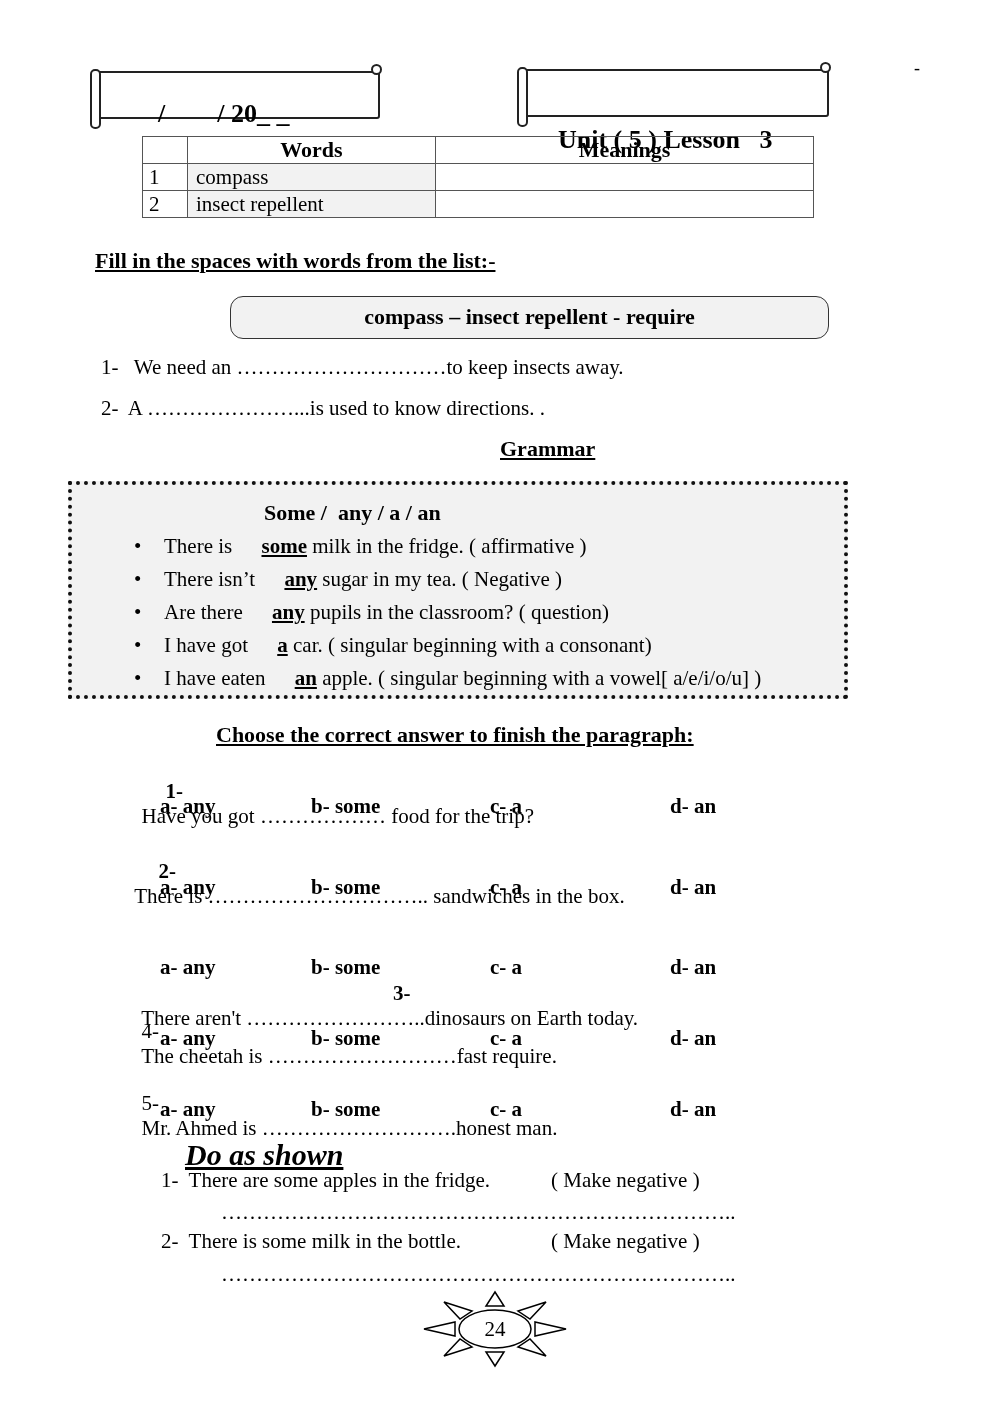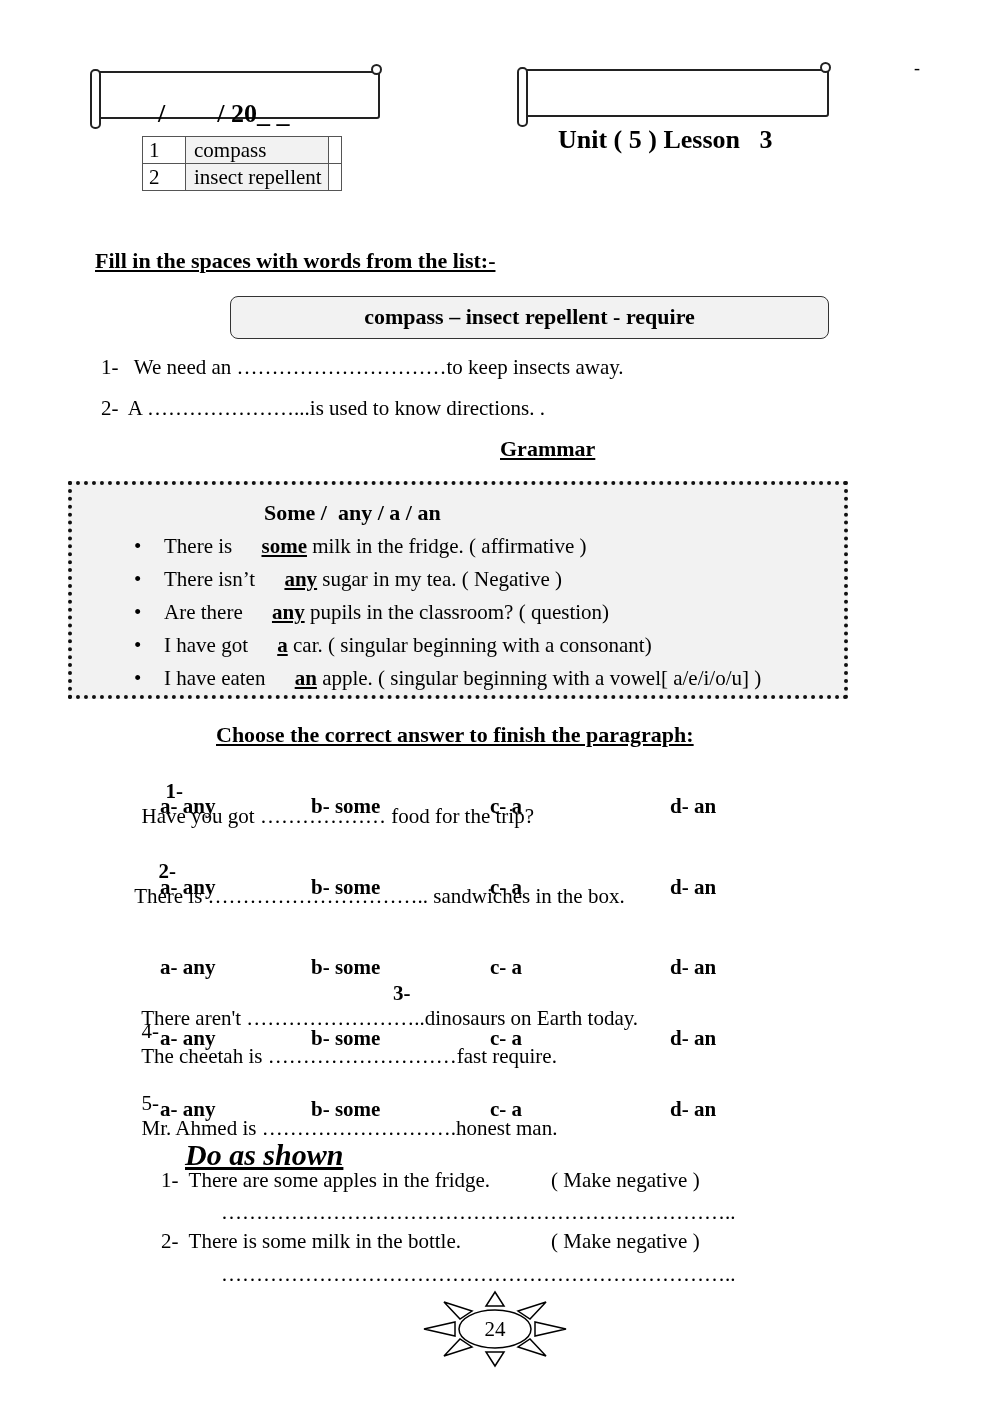--- a/index.html
+++ b/index.html
@@ -17,21 +17,21 @@
   .scroll .roll-right { position: absolute; right: -4px; top: -9px; width: 7px; height: 7px; border: 2px solid #222; border-radius: 50%; background:#fff; }
   .scroll .stext { position: absolute; font-weight: bold; font-size: 26px; top: 26px; }
 
   
   table.vocab { position: absolute; left: 142px; top: 136px; border-collapse: collapse; font-size: 21px; }
   table.vocab td, table.vocab th { border: 1.5px solid #555; padding: 0 6px; height: 26px; line-height: 26px; }
   table.vocab th { font-weight: bold; text-align: center; font-size: 22px; }
   table.vocab td.word { background: #f2f2f2; text-align: left; padding-left: 8px; }
   table.vocab td.num { width: 30px; }
 
-  .wordbox { position: absolute; left: 230px; top: 296px; width: 597px; height: 41px; border: 1.5px solid #333; border-radius: 8px; background: #f2f2f2; text-align: center; line-height: 40px; font-weight: bold; font-size: 22px; }
+  .wordbox { position: absolute; left: 230px; top: 296px; width: 597px; height: 41px; border: 1.5px solid #333; border-radius: 13px; background: #f2f2f2; text-align: center; line-height: 40px; font-weight: bold; font-size: 22px; }
 
   .gbox { position: absolute; left: 68px; top: 481px; width: 772px; height: 210px; background: #f2f2f2; border: 4px dotted #111; }
   .gbox ul { margin: 0; padding: 0; list-style: none; position: absolute; left: 62px; top: 46px; }
   .gbox li { position: relative; height: 33px; line-height: 30px; padding-left: 30px; }
   .gbox li .dot { position: absolute; left: 0; top: 0; }
 
   .opt-row { position: absolute; left: 160px; font-weight: bold; font-size: 21px; width: 600px; height: 26px; }
   .opt-row span { position: absolute; top: 0; text-align: center; }
 
   .line { position: absolute; white-space: pre; }
@@ -48,20 +48,25 @@
 </div>
 
 <div class="scroll" style="left:521px;top:69px;width:304px;">
   <div class="roll-left"></div>
   <div class="roll-right"></div>
   <div class="stext" style="left:35px;white-space:pre;margin-top:28px;">Unit ( 5 ) Lesson   3</div>
 </div>
 
 <table class="vocab">
   <tbody>
+      <tr>
+    <th style="width:32px;"></th>
+    <th style="width:235px;">Words</th>
+    <th style="width:365px;">Meanings</th>
+  </tr>
   <tr>
     <td class="num">1</td>
     <td class="word">compass</td>
     <td></td>
   </tr>
   <tr>
     <td class="num">2</td>
     <td class="word">insect repellent</td>
     <td></td>
   </tr>

